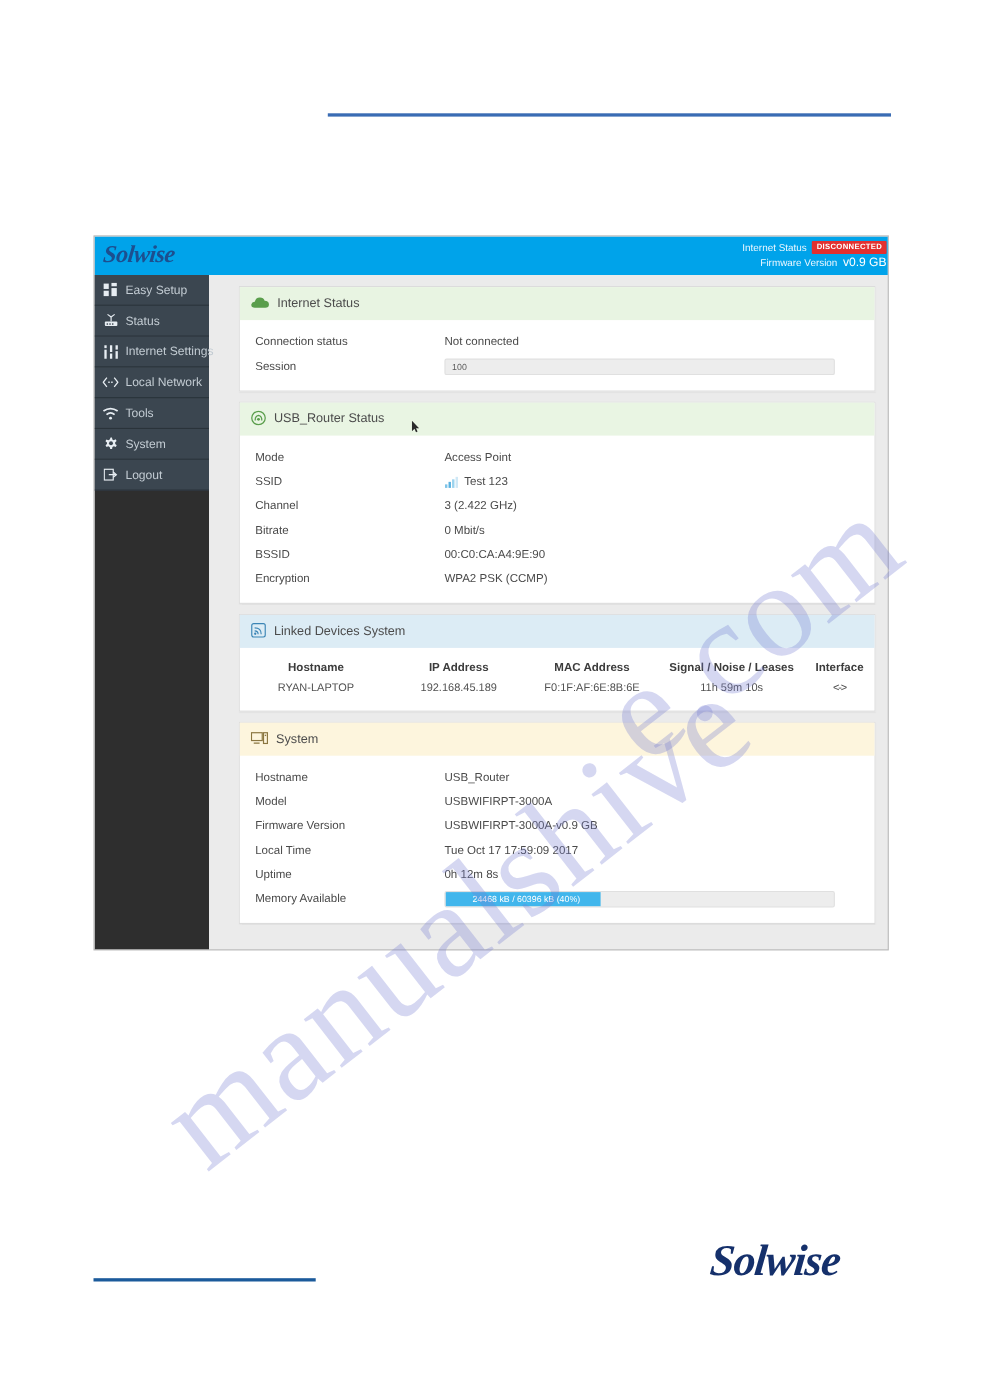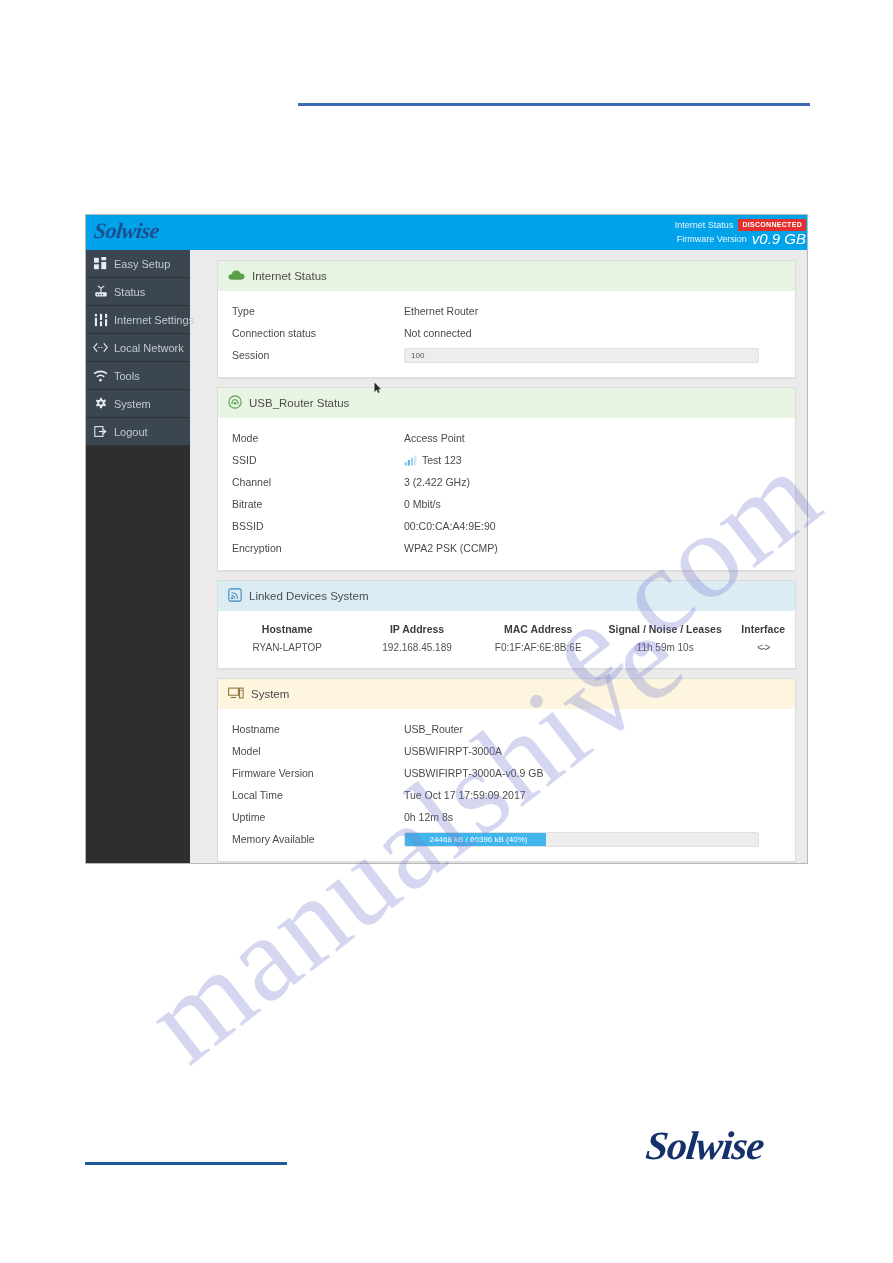--- a/index.html
+++ b/index.html
@@ -129,21 +129,21 @@
   .status-badge {
     background: #e2302f;
     color: #ffffff;
     font-size: 7px;
     font-weight: bold;
     letter-spacing: 0.3px;
     padding: 1px 4px 1px 4px;
     line-height: 10px;
     border-radius: 1px;
   }
-  .fw-value { color: #ffffff; font-size: 15px; font-style: italic; }
+  .fw-value { color: #ffffff; font-size: 11px; }
 
   
   .sidebar {
     position: absolute;
     left: 0;
     top: 35px;
     width: 104px;
     height: 615px;
     background: #2e2e2e;
     box-sizing: border-box;
@@ -404,24 +404,20 @@
     <div class="card">
       <div class="card-head head-green">
         <span>
           <svg width="17" height="12" viewBox="0 0 20 13">
               <path d="M4.5 12 Q0 12 0.6 8.3 Q1.2 5.4 4.3 5.6 Q5.2 1.2 9.6 1.1 Q13.6 1 14.8 4.6 Q19.3 4.6 19.4 8.4 Q19.5 12 15.4 12 Z" fill="#5a9e4c"></path>
             </svg>
         </span>
         <span>Internet Status</span>
       </div>
       <div class="card-body">
-        <div class="row">
-          <div class="k">Type</div>
-          <div class="v">Ethernet Router</div>
-        </div>
         <div class="row">
           <div class="k">Connection status</div>
           <div class="v">Not connected</div>
         </div>
         <div class="row">
           <div class="k">Session</div>
           <div class="v">
             <div class="bar">
               <div class="bar-txt">100</div>
             </div>

